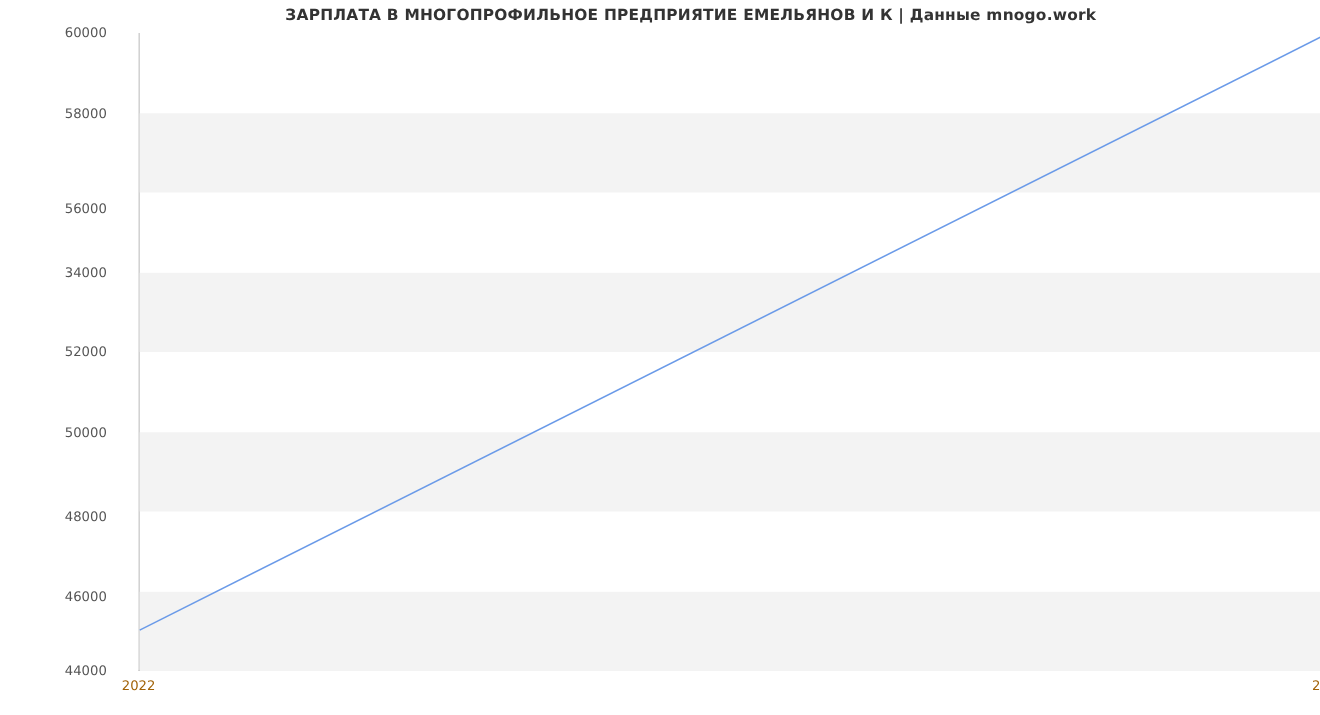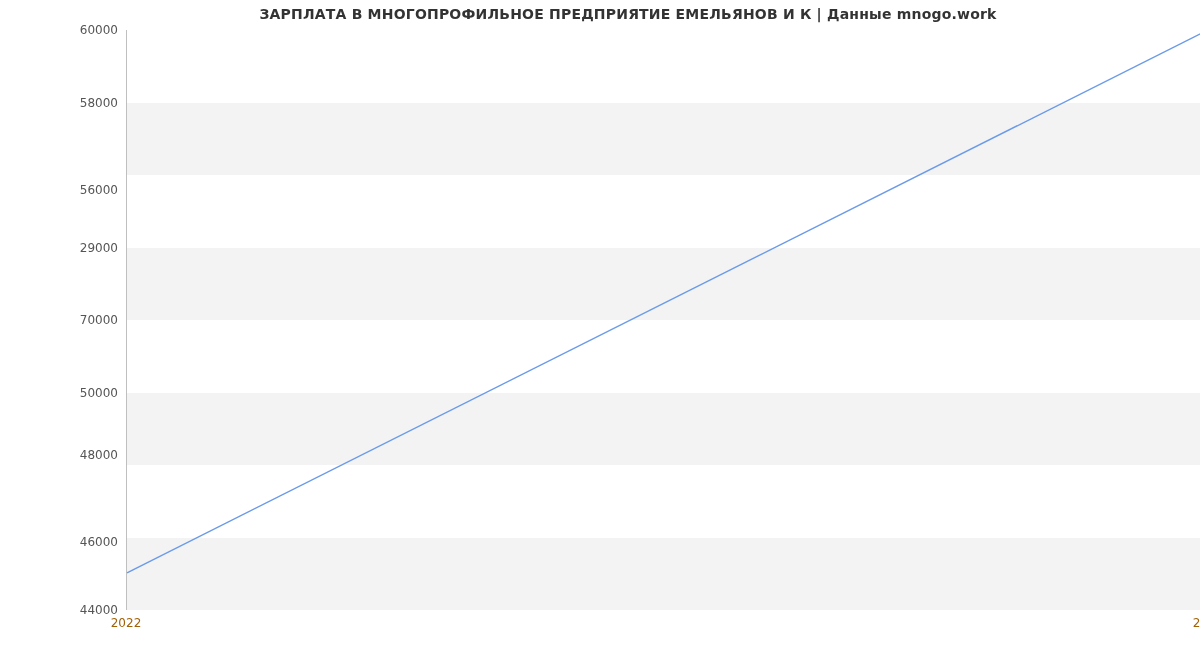--- a/index.html
+++ b/index.html
@@ -41,21 +41,21 @@
   .band {
     position: absolute;
     left: 0;
     width: 100%;
     background: #f3f3f3;
   }
   .y-tick-label {
     position: absolute;
     right: 1110px; 
     width: 80px;
-    text-align: right;
+    text-align: center;
     font-size: 12px;
     color: #555555;
     transform: translateY(-50%);
   }
   .x-tick-label {
     position: absolute;
     top: 616px;
     font-size: 12px;
     color: #a16207;
     transform: translateX(-50%);
@@ -76,24 +76,24 @@
 </style>
 </head>
 <body>
 
 <div class="chart-wrap">
 
   <div class="title">ЗАРПЛАТА В  МНОГОПРОФИЛЬНОЕ ПРЕДПРИЯТИЕ ЕМЕЛЬЯНОВ И К | Данные mnogo.work</div>
 
   <div class="y-tick-label" style="top:610px">44000</div>
   <div class="y-tick-label" style="top:542px">46000</div>
-  <div class="y-tick-label" style="top:455px">48000</div>
+  <div class="y-tick-label" style="top:470px">48000</div>
   <div class="y-tick-label" style="top:392.5px">50000</div>
-  <div class="y-tick-label" style="top:320px">70000</div>
-  <div class="y-tick-label" style="top:247.5px">29000</div>
+  <div class="y-tick-label" style="top:320px">52000</div>
+  <div class="y-tick-label" style="top:247.5px">34000</div>
   <div class="y-tick-label" style="top:190px">56000</div>
   <div class="y-tick-label" style="top:102.5px">58000</div>
   <div class="y-tick-label" style="top:30px">60000</div>
 
   <div class="x-tick-label" style="left:98px">2022</div>
   <div class="x-tick-label" style="left:1180px">2024</div>
 
   <div class="plot">
 
     <div class="band" style="top:507.5px;height:72.5px"></div>

